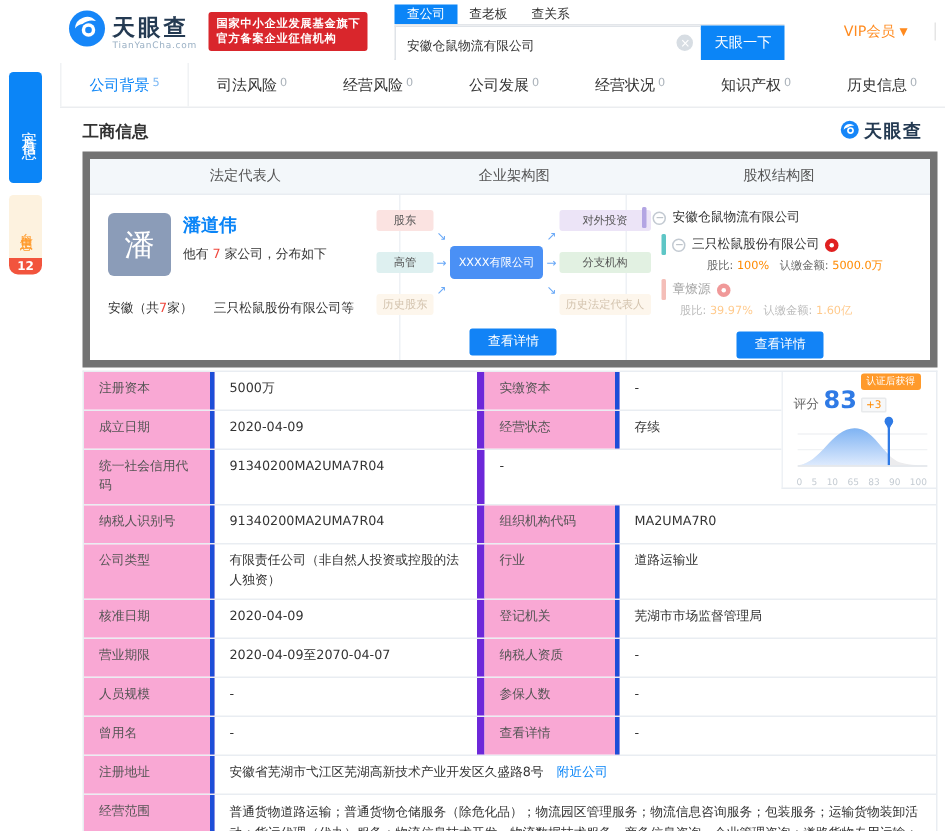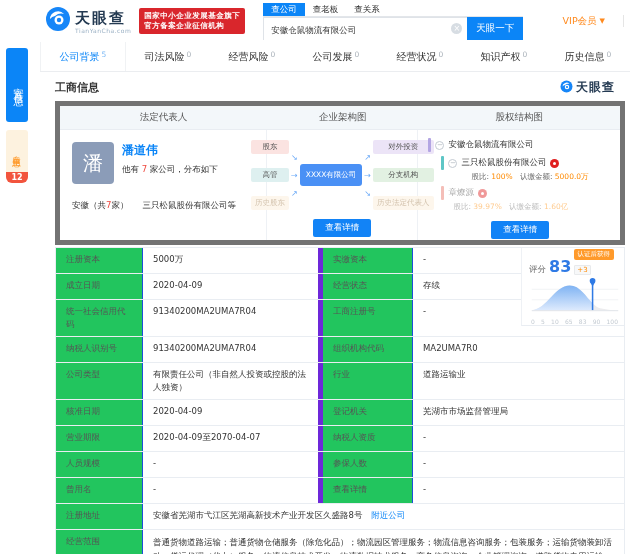--- a/index.html
+++ b/index.html
@@ -103,21 +103,21 @@
   .eq-child2 { margin-left:13px; opacity:.45; }
   .eq-child2 .eq-detail { margin-left:12px; }
 
   
   .table-wrap { position:relative; margin:2px 5px 0 15px; }
   .info-table { border:1px solid #e9edf2; border-bottom:none; }
   .trow { display:grid; grid-template-columns:87px 180px 90px 1fr; border-bottom:1px solid #e9edf2; min-height:26px; }
   .trow.tall { min-height:36px; }
   .trow.full { grid-template-columns:87px 1fr; }
   .cell { padding:5px 10px; font-size:8.5px; line-height:13px; color:#333; }
-  .cell.label { background:#22c55e; color:#555; border-right:1px solid #1d4ed8; }
+  .cell.label { background:#f9a8d4; color:#555; border-right:3px solid #1d4ed8; }
   .cell.value { border-right:5px solid #6d28d9; }
   .cell.value:last-child { border-right:none; }
   .cell a { color:#0b85f7; text-decoration:none; margin-left:6px; cursor:pointer; }
   .scope { line-height:14px; }
 
   
   .score-box { position:absolute; top:1px; right:1px; width:103px; height:78px; background:#fff;
     border-left:1px solid #eef1f5; border-bottom:1px solid #e9edf2; padding:3px 4px 0 7px; }
   .score-badge { position:absolute; top:1px; right:10px; background:#ff9a2b; color:#fff; font-size:6.5px;
     padding:1px 4px; border-radius:2px; }
@@ -329,21 +329,20 @@
         </div>
         <div class="trow">
           <div class="cell label">成立日期</div>
           <div class="cell value">2020-04-09</div>
           <div class="cell label">经营状态</div>
           <div class="cell value">存续</div>
         </div>
         <div class="trow">
           <div class="cell label">统一社会信用代码</div>
           <div class="cell value">91340200MA2UMA7R04</div>
-          <div class="cell label">工商注册号</div>
           <div class="cell value">-</div>
         </div>
         <div class="trow">
           <div class="cell label">纳税人识别号</div>
           <div class="cell value">91340200MA2UMA7R04</div>
           <div class="cell label">组织机构代码</div>
           <div class="cell value">MA2UMA7R0</div>
         </div>
         <div class="trow tall">
           <div class="cell label">公司类型</div>

